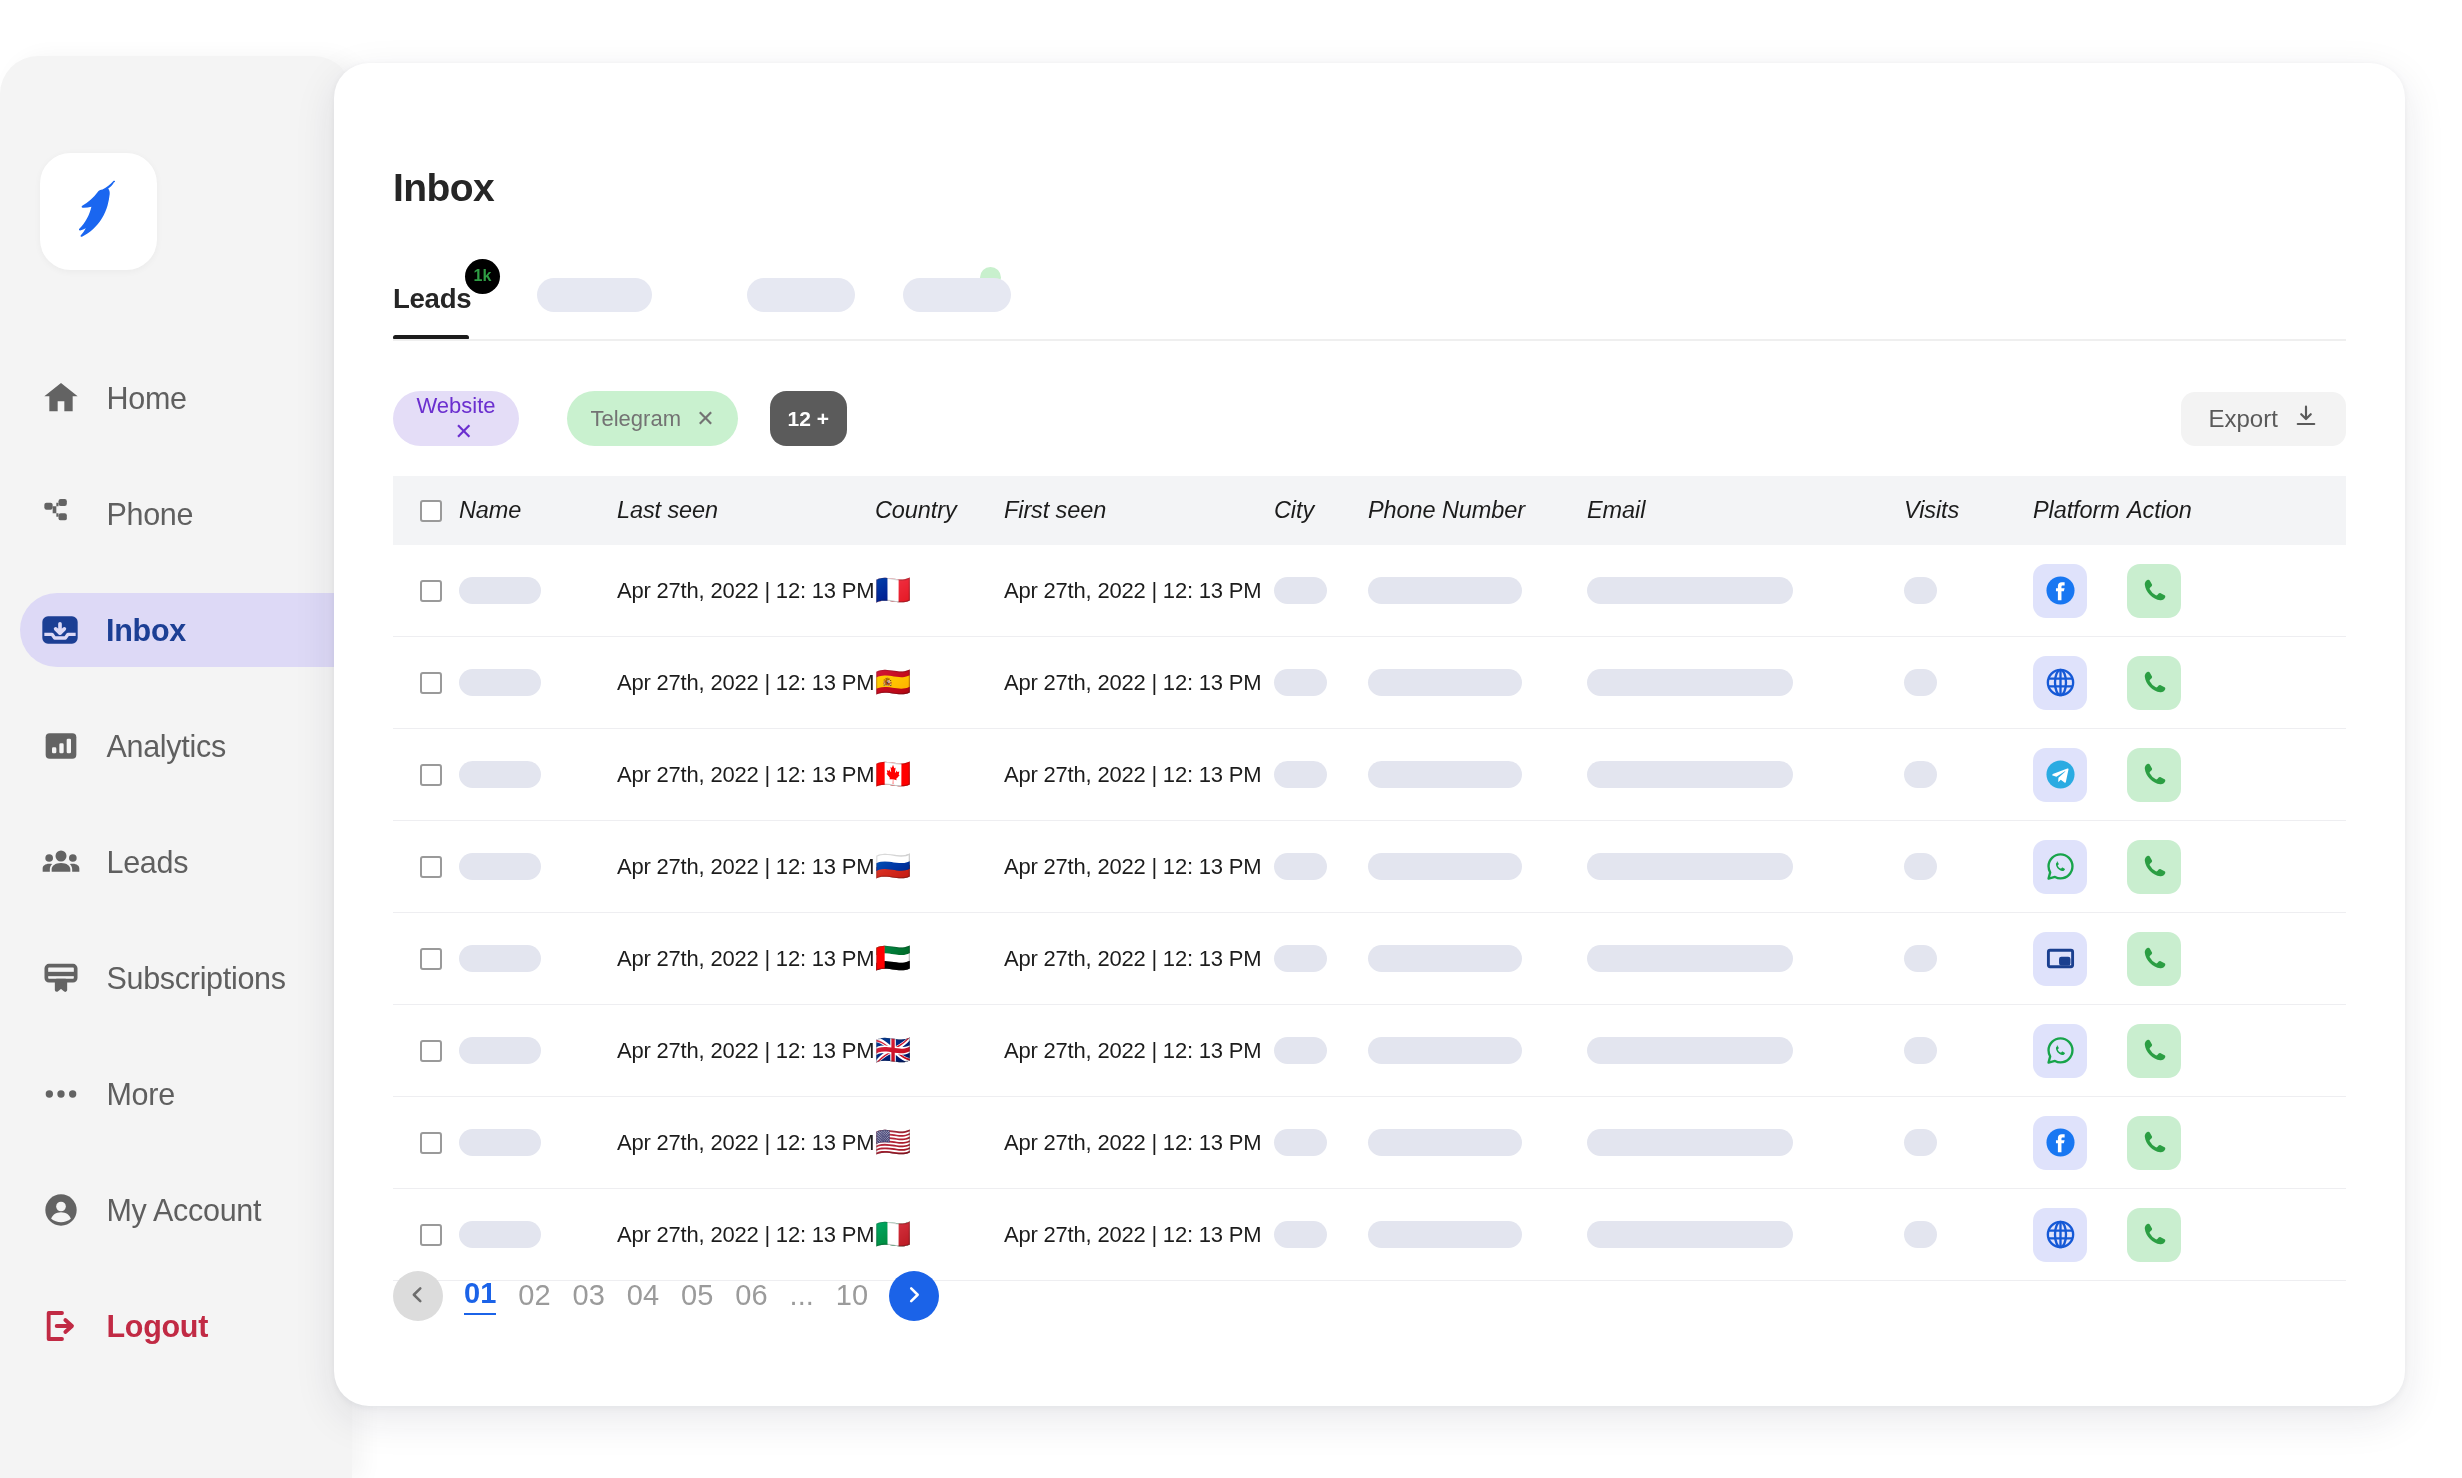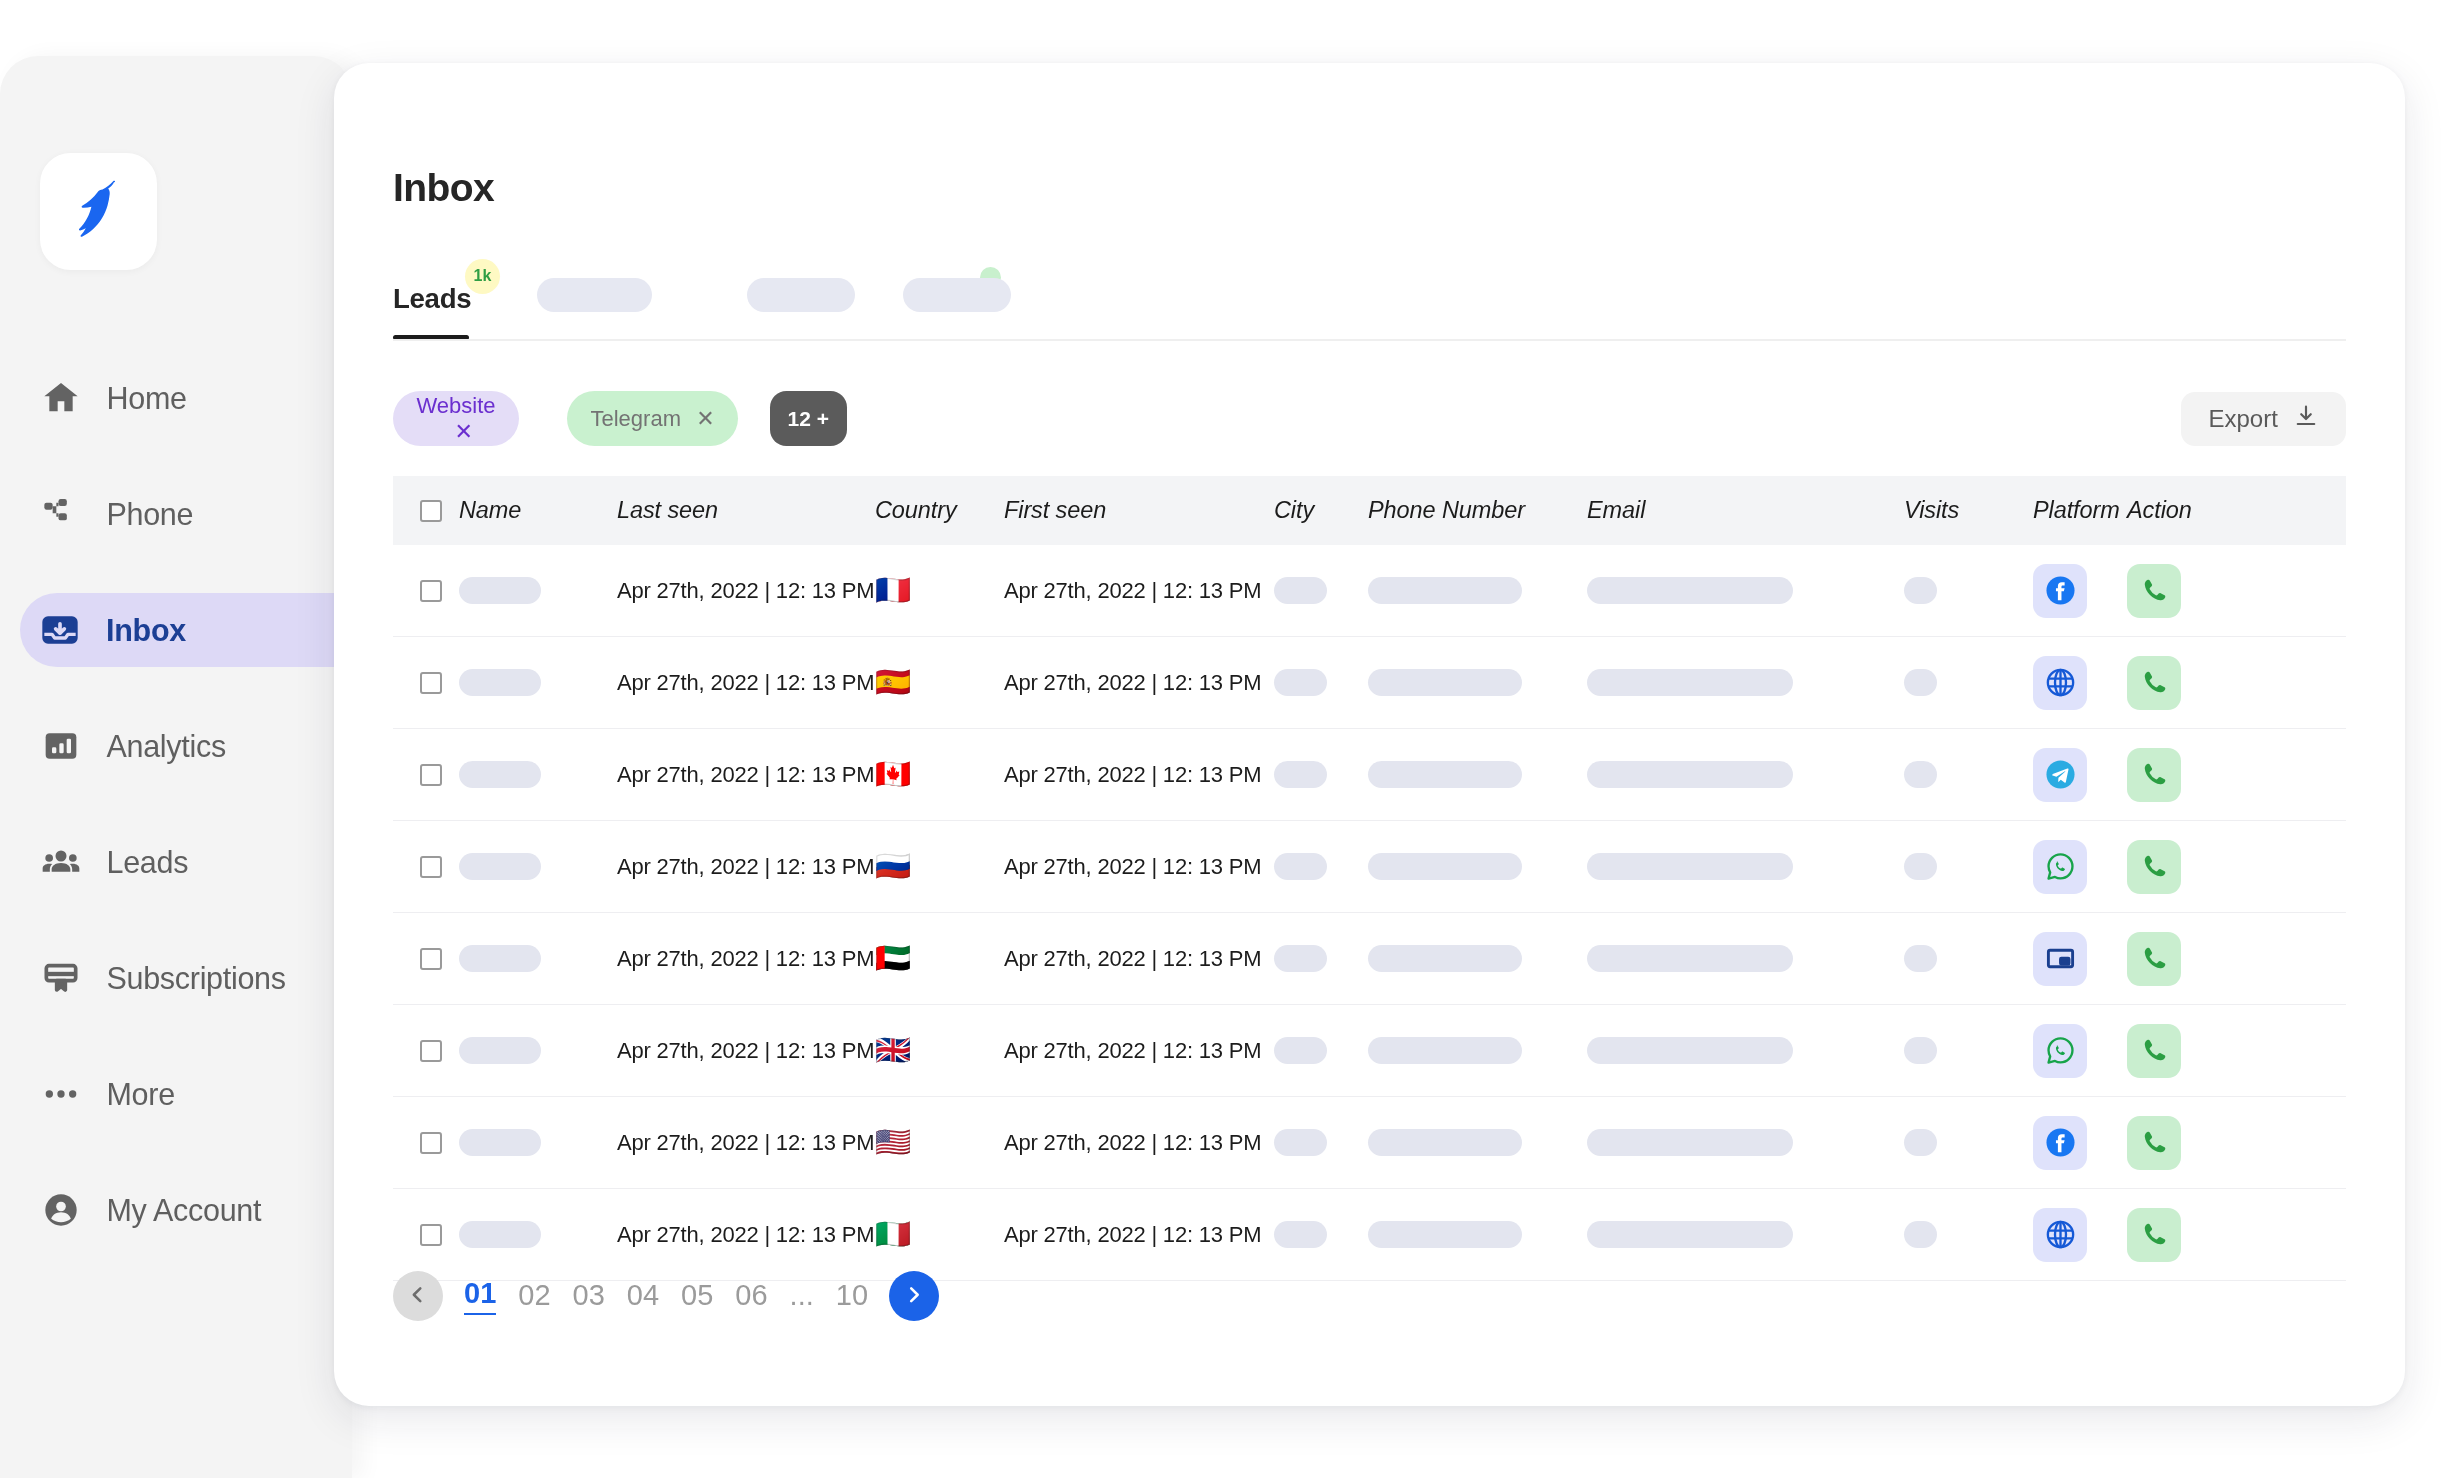--- a/index.html
+++ b/index.html
@@ -94,21 +94,21 @@
     width: 1953px; height: 82px;
   }
   .tab-leads {
     position: absolute; left: 0; top: 26px;
     font-size: 27.6px; font-weight: 700; color: #262626;
     letter-spacing: -0.3px;
   }
   .tab-badge {
     position: absolute; left: 72px; top: 1.8px;
     width: 35px; height: 35px; border-radius: 50%;
-    background: #fef9c3; color: #2f9e44;
+    background: #000000; color: #2f9e44;
     font-size: 16px; font-weight: 700;
     display: flex; align-items: center; justify-content: center;
   }
   .tab-underline {
     position: absolute; left: 0; top: 78px;
     width: 76px; height: 5.3px; background: #1b1b1b; border-radius: 2.9px;
   }
   .tab-skel {
     position: absolute; top: 215px;
     height: 34px; background: #e6e8f2; border-radius: 17px;
@@ -334,20 +334,29 @@
         <span class="nav-icon">
           <svg width="40" height="40" viewBox="0 0 24 24" fill="currentColor">
             <circle cx="12" cy="12" r="9.4"></circle>
             <circle cx="12" cy="9.9" r="2.9" fill="#f4f4f4"></circle>
             <path d="M12 13.4c-3 0-5.2 1.7-5.9 3.9a9.4 9.4 0 0 0 11.8 0c-.7-2.2-2.9-3.9-5.9-3.9z" fill="#f4f4f4"></path>
           </svg>
         </span>
         <span class="nav-label">My Account</span>
       </div>
 
+      <div class="nav-item logout">
+        <span class="nav-icon">
+          <svg width="40" height="40" viewBox="0 0 24 24" fill="none" stroke="currentColor" stroke-width="2.3" stroke-linecap="round" stroke-linejoin="round">
+            <path d="M12.6 4.2H4.6v15.6h8"></path>
+            <path d="M14.6 8.4 18.6 12l-4 3.6M9.4 12h9"></path>
+          </svg>
+        </span>
+        <span class="nav-label">Logout</span>
+      </div>
 
     </nav>
   </aside>
 
   <main class="card">
 
     <h1 class="page-title">Inbox</h1>
 
     <div class="tabs">
       <span class="tab-leads">Leads</span>

